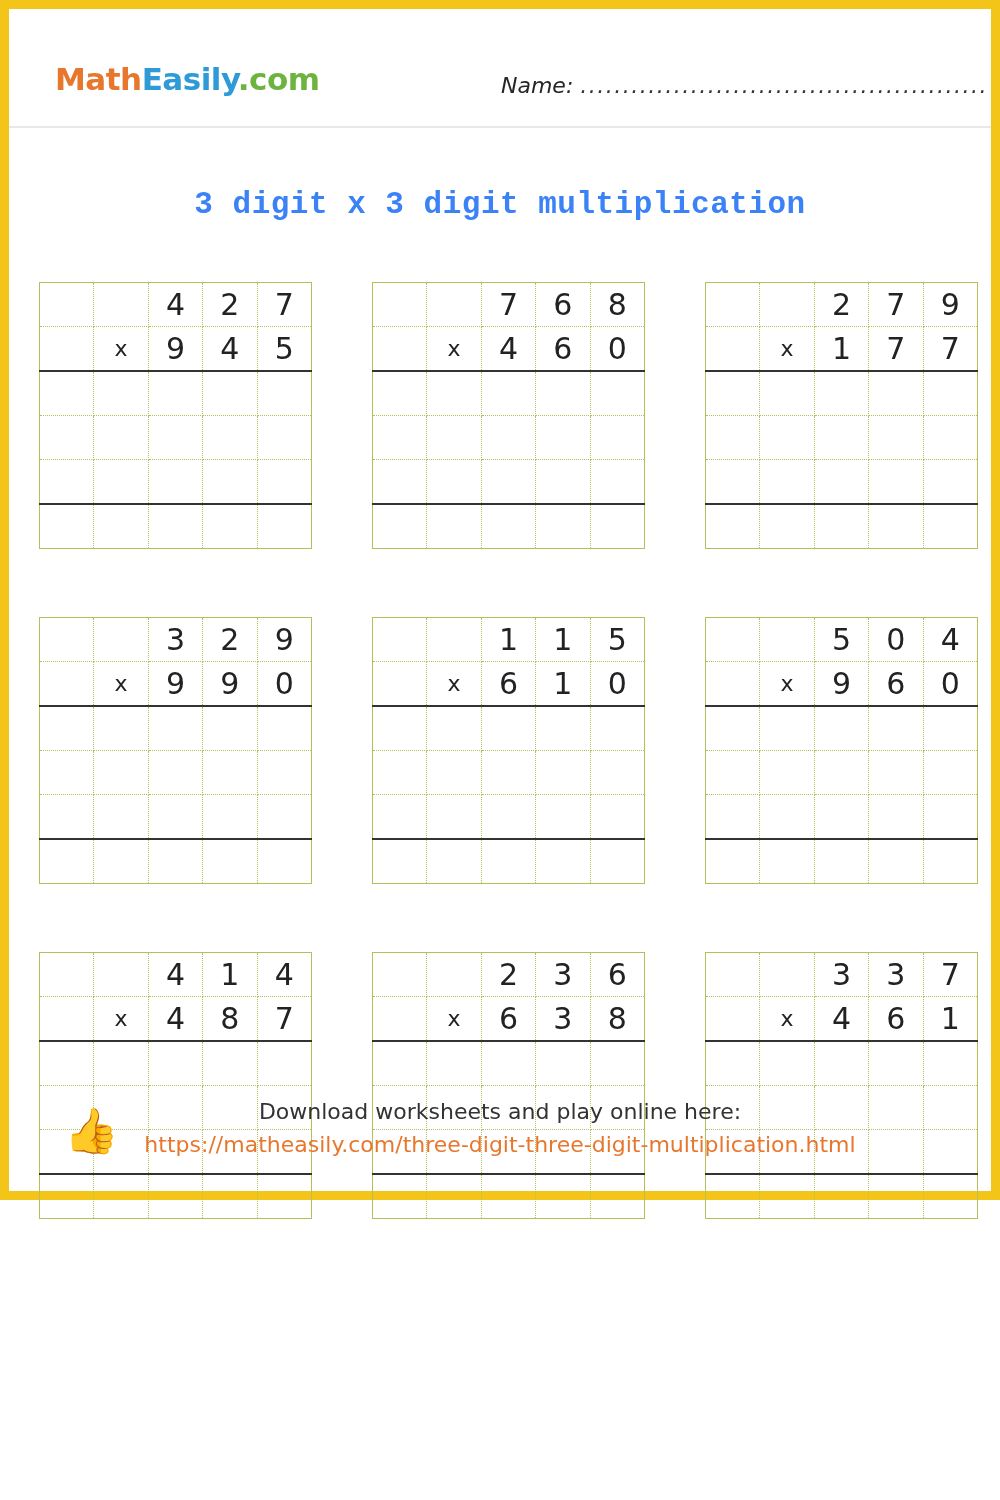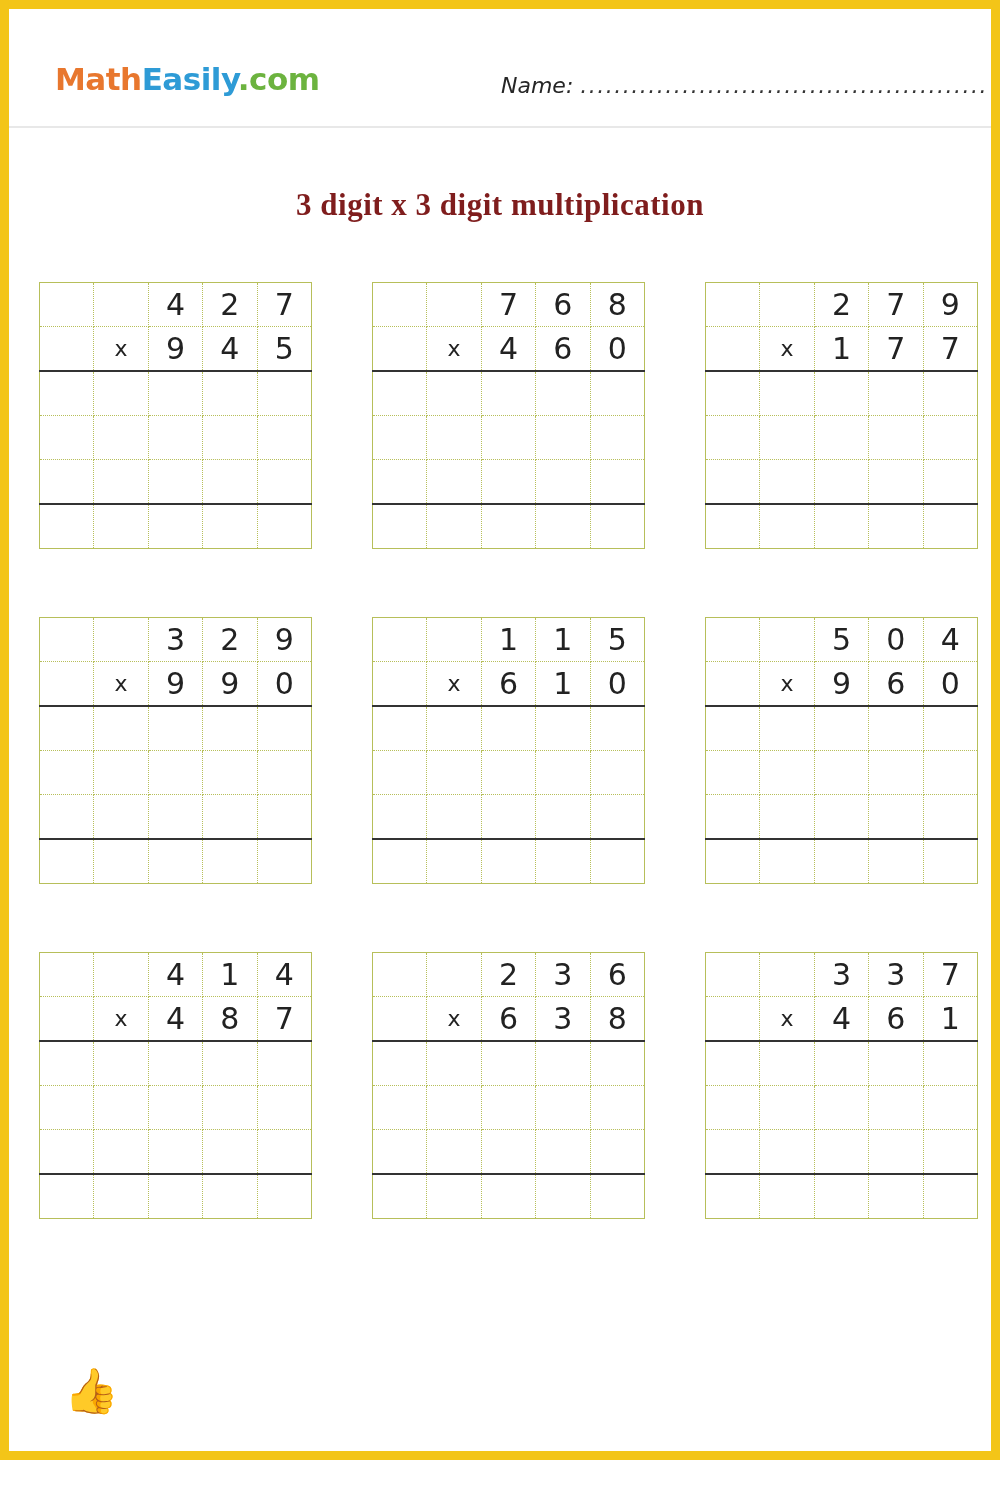--- a/index.html
+++ b/index.html
@@ -9,21 +9,21 @@
   body {
     width: 1000px;
     height: 1500px;
     background: #ffffff;
     font-family: "DejaVu Sans", sans-serif;
     overflow: hidden;
   }
   .page {
     position: relative;
     width: 1000px;
-    height: 1460px;
+    height: 1200px;
     box-sizing: border-box;
     border: 9px solid #f3c518;
     background: #ffffff;
   }
   
   .header {
     position: relative;
     height: 117px;
     border-bottom: 2px solid #e8e8e8;
     display: flex;
@@ -58,22 +58,22 @@
   }
   
   .title {
     position: absolute;
     top: 178px;
     left: 0;
     width: 100%;
     text-align: center;
     font-size: 31px;
     font-weight: bold;
-    color: #7f1d1d;
-    font-family: Liberation Serif, serif;
+    color: #3b82f6;
+    font-family: Liberation Mono, monospace;
     letter-spacing: 0.5px;
   }
   
   .problems {
     position: absolute;
     top: 273px;
     left: 0;
     width: 1000px;
   }
   .prow {
@@ -598,14 +598,18 @@
           </tr>
         </tbody>
           </table>
       </div>
     </div>
 
   </div>
 
   <div class="thumb">👍</div>
 
+  <div class="footer">
+    <div class="f1">Download worksheets and play online here:</div>
+    <div class="f2">https://matheasily.com/three-digit-three-digit-multiplication.html</div>
+  </div>
 
 </div>
 
 </body></html>

